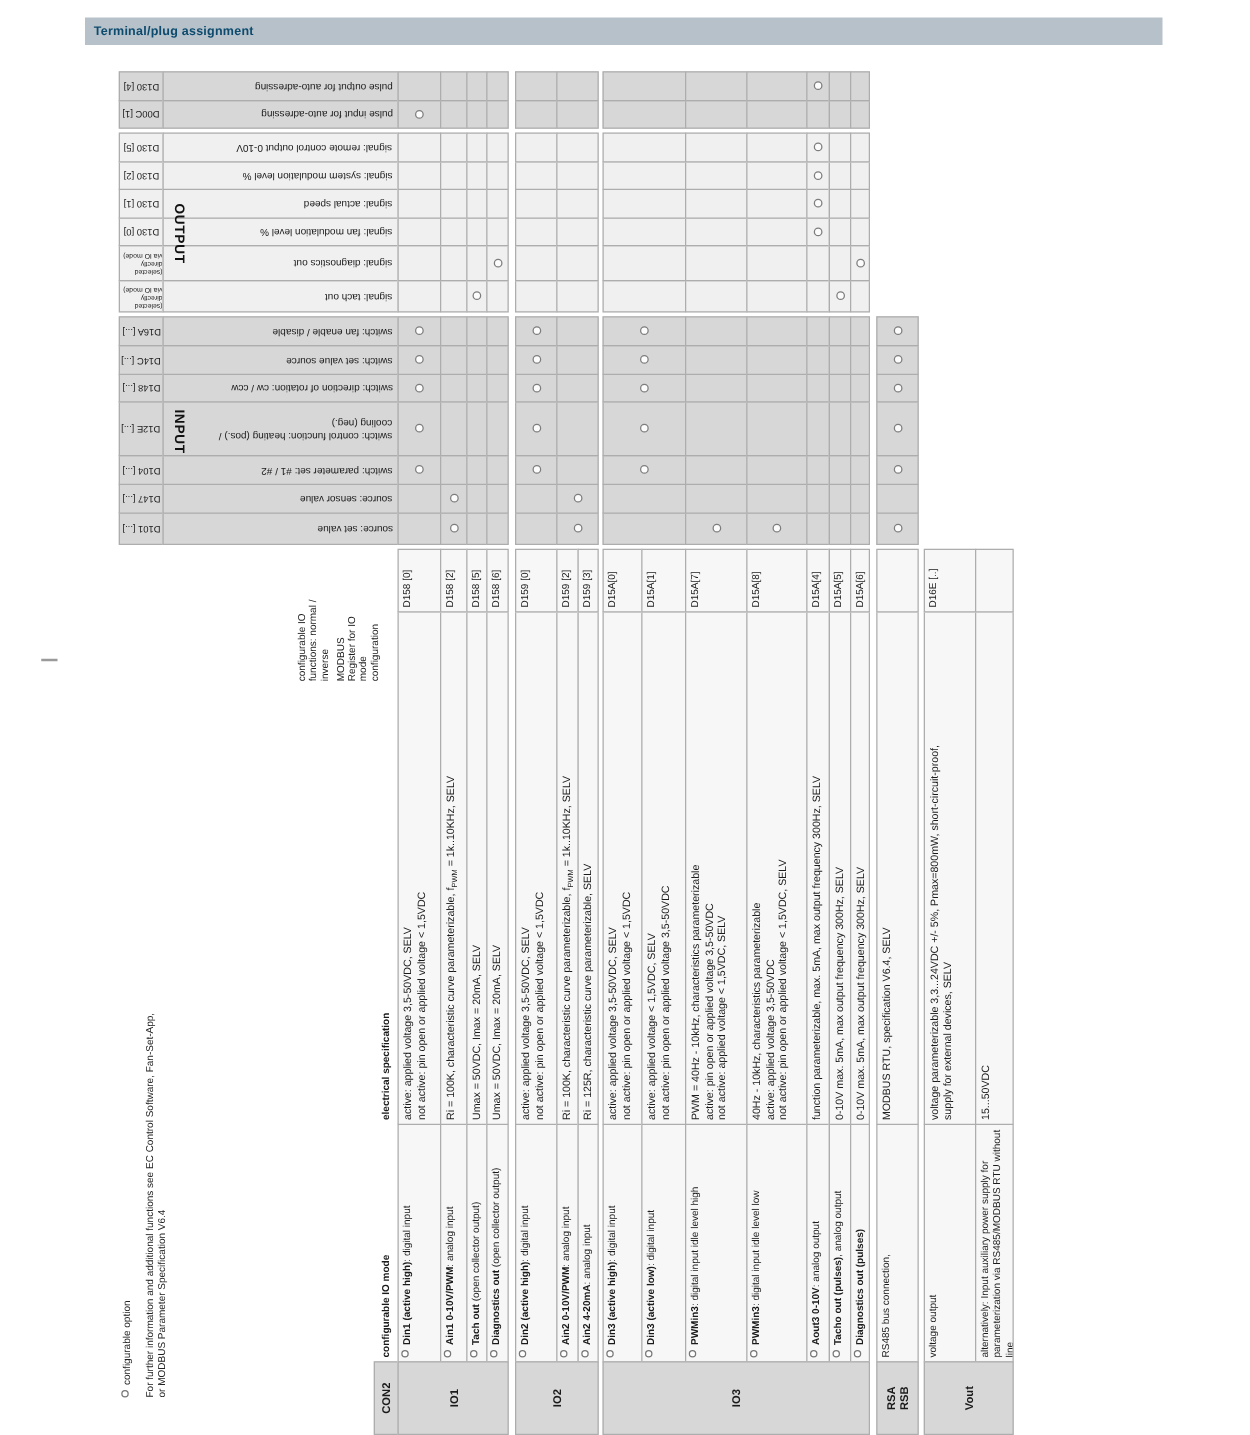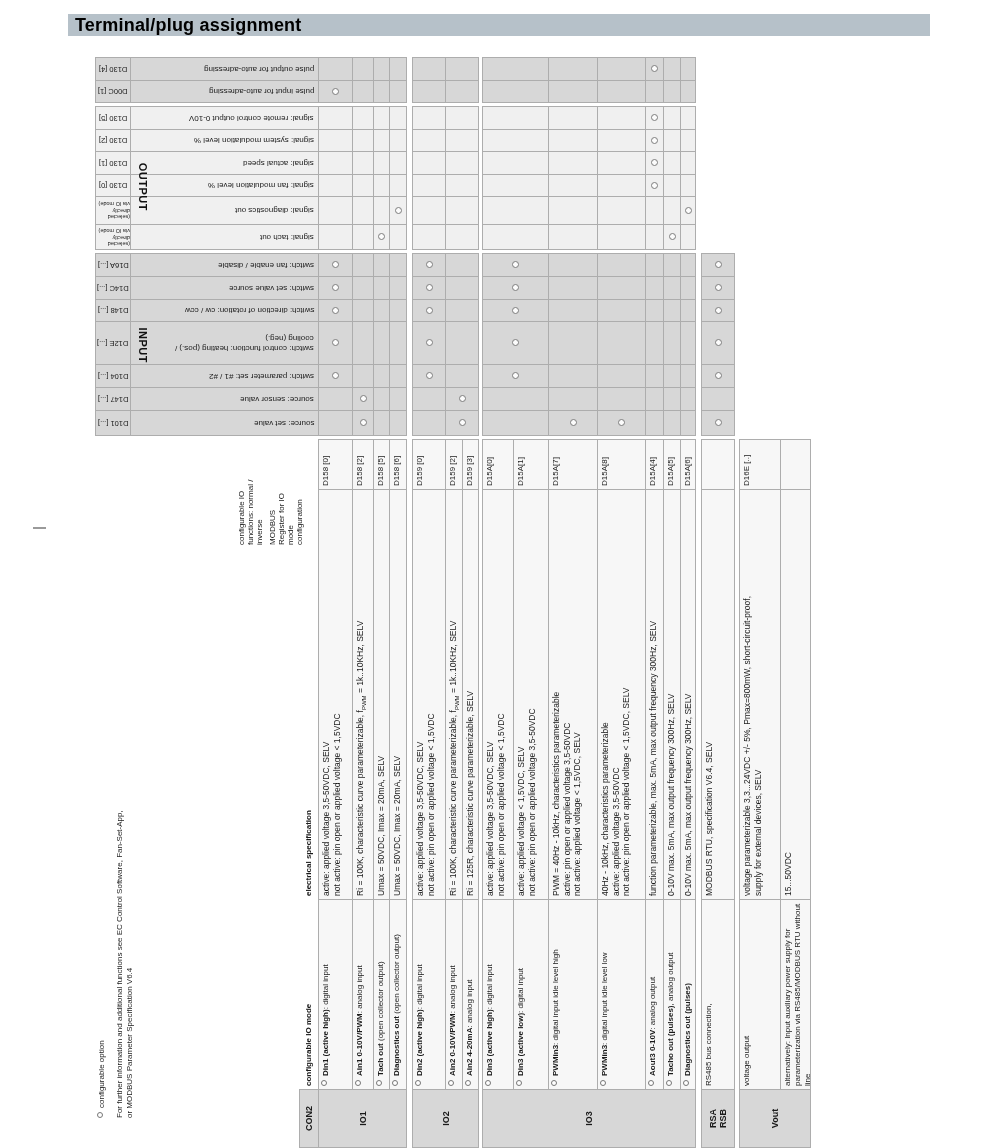--- a/index.html
+++ b/index.html
@@ -1,20 +1,20 @@
 <!DOCTYPE html>
 <html><head>
 <meta charset="utf-8">
 <style>
   html,body{margin:0;padding:0;background:#ffffff;}
   .page{position:relative;width:1000px;height:1148px;background:#fff;overflow:hidden;
         font-family:"Liberation Sans",sans-serif;color:#1a1a1a;}
   .title-bar{position:absolute;left:68px;top:14px;width:862px;height:22px;background:#b6c1c9;
              display:flex;align-items:center;}
-  .title-bar span{font-size:18px;font-weight:bold;color:#000000;padding-left:7px;letter-spacing:.2px;}
+  .title-bar span{font-size:10px;font-weight:bold;color:#0c4a6e;padding-left:7px;letter-spacing:.2px;}
   .margin-tick{position:absolute;left:33px;top:527px;width:13px;height:2px;background:#9a9a9a;}
   
   .rot-wrap{position:absolute;left:95px;top:1148px;width:1090px;height:715px;
             transform:rotate(-90deg);transform-origin:0 0;}
   .notes{position:absolute;left:30px;top:2px;width:420px;font-size:8px;line-height:10px;color:#222;}
   .notes .legend-line{margin-bottom:8px;}
   .opt-circle{display:inline-block;width:4px;height:4px;border:1px solid #777;border-radius:50%;
               background:#fff;margin-right:4px;vertical-align:1px;}
   #tbl{position:absolute;left:0;top:0;width:1090px;height:715px;}
   .c{position:absolute;box-sizing:border-box;border:1px solid #adadad;font-size:8px;line-height:10px;

